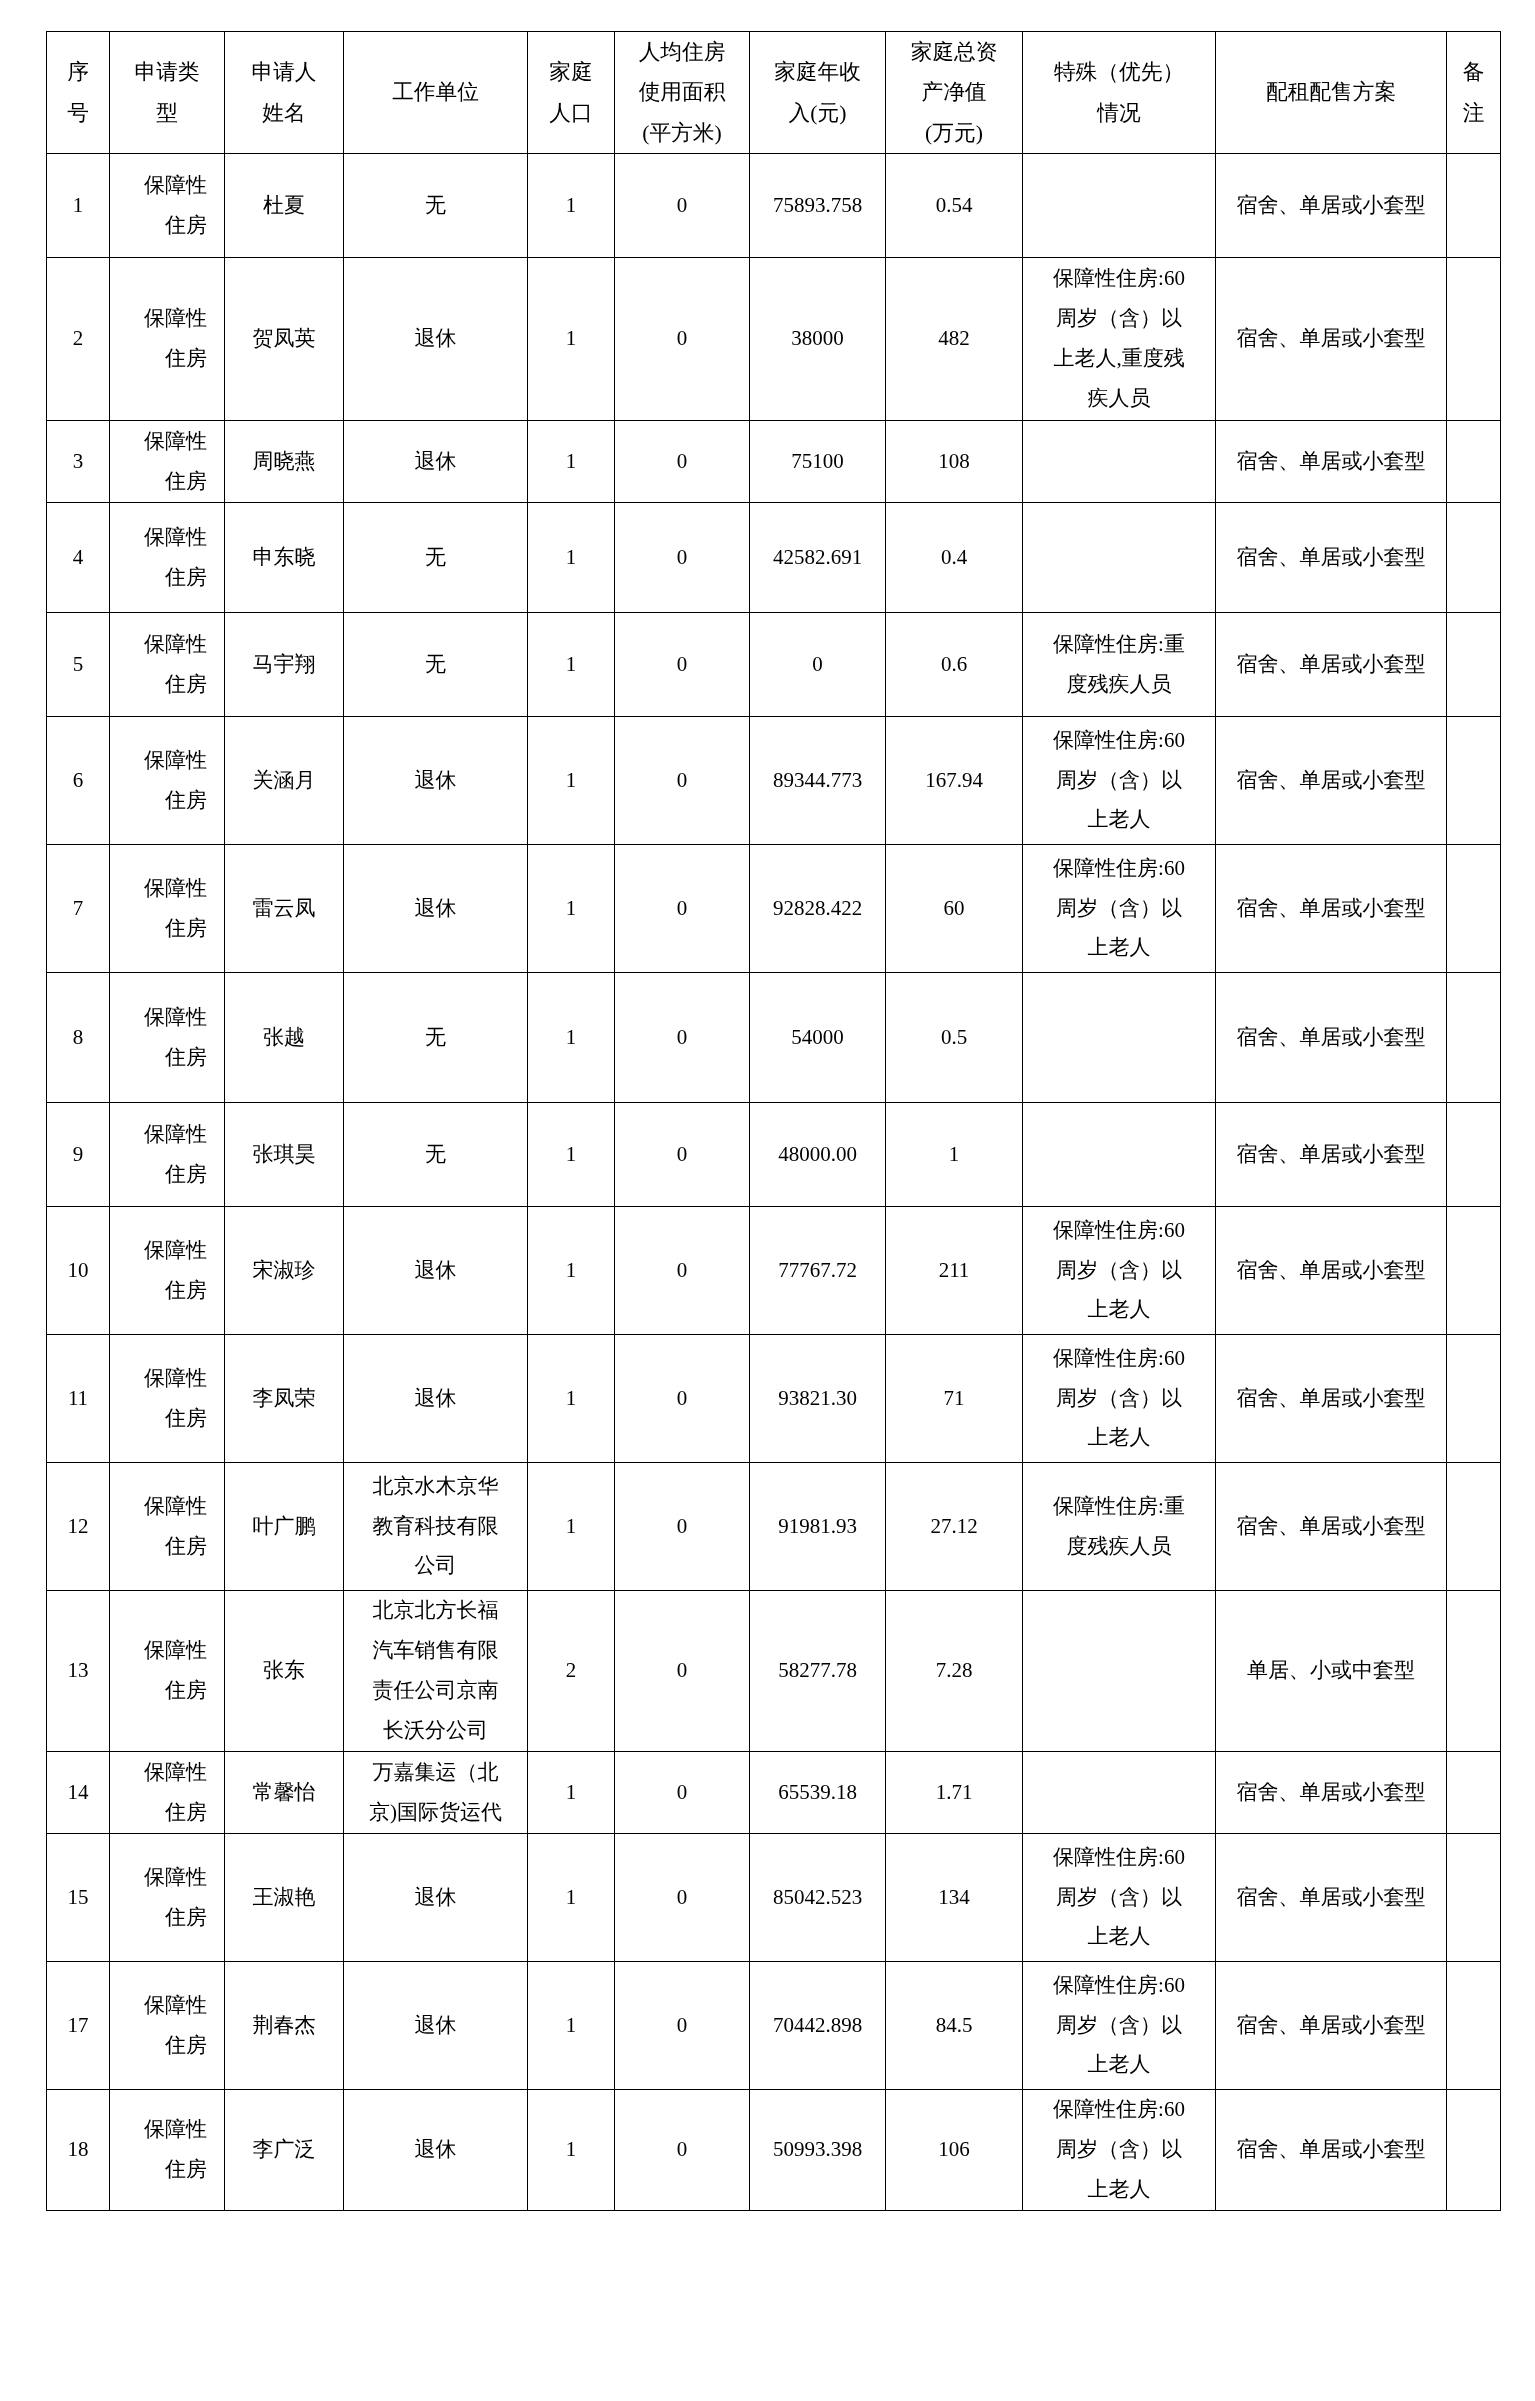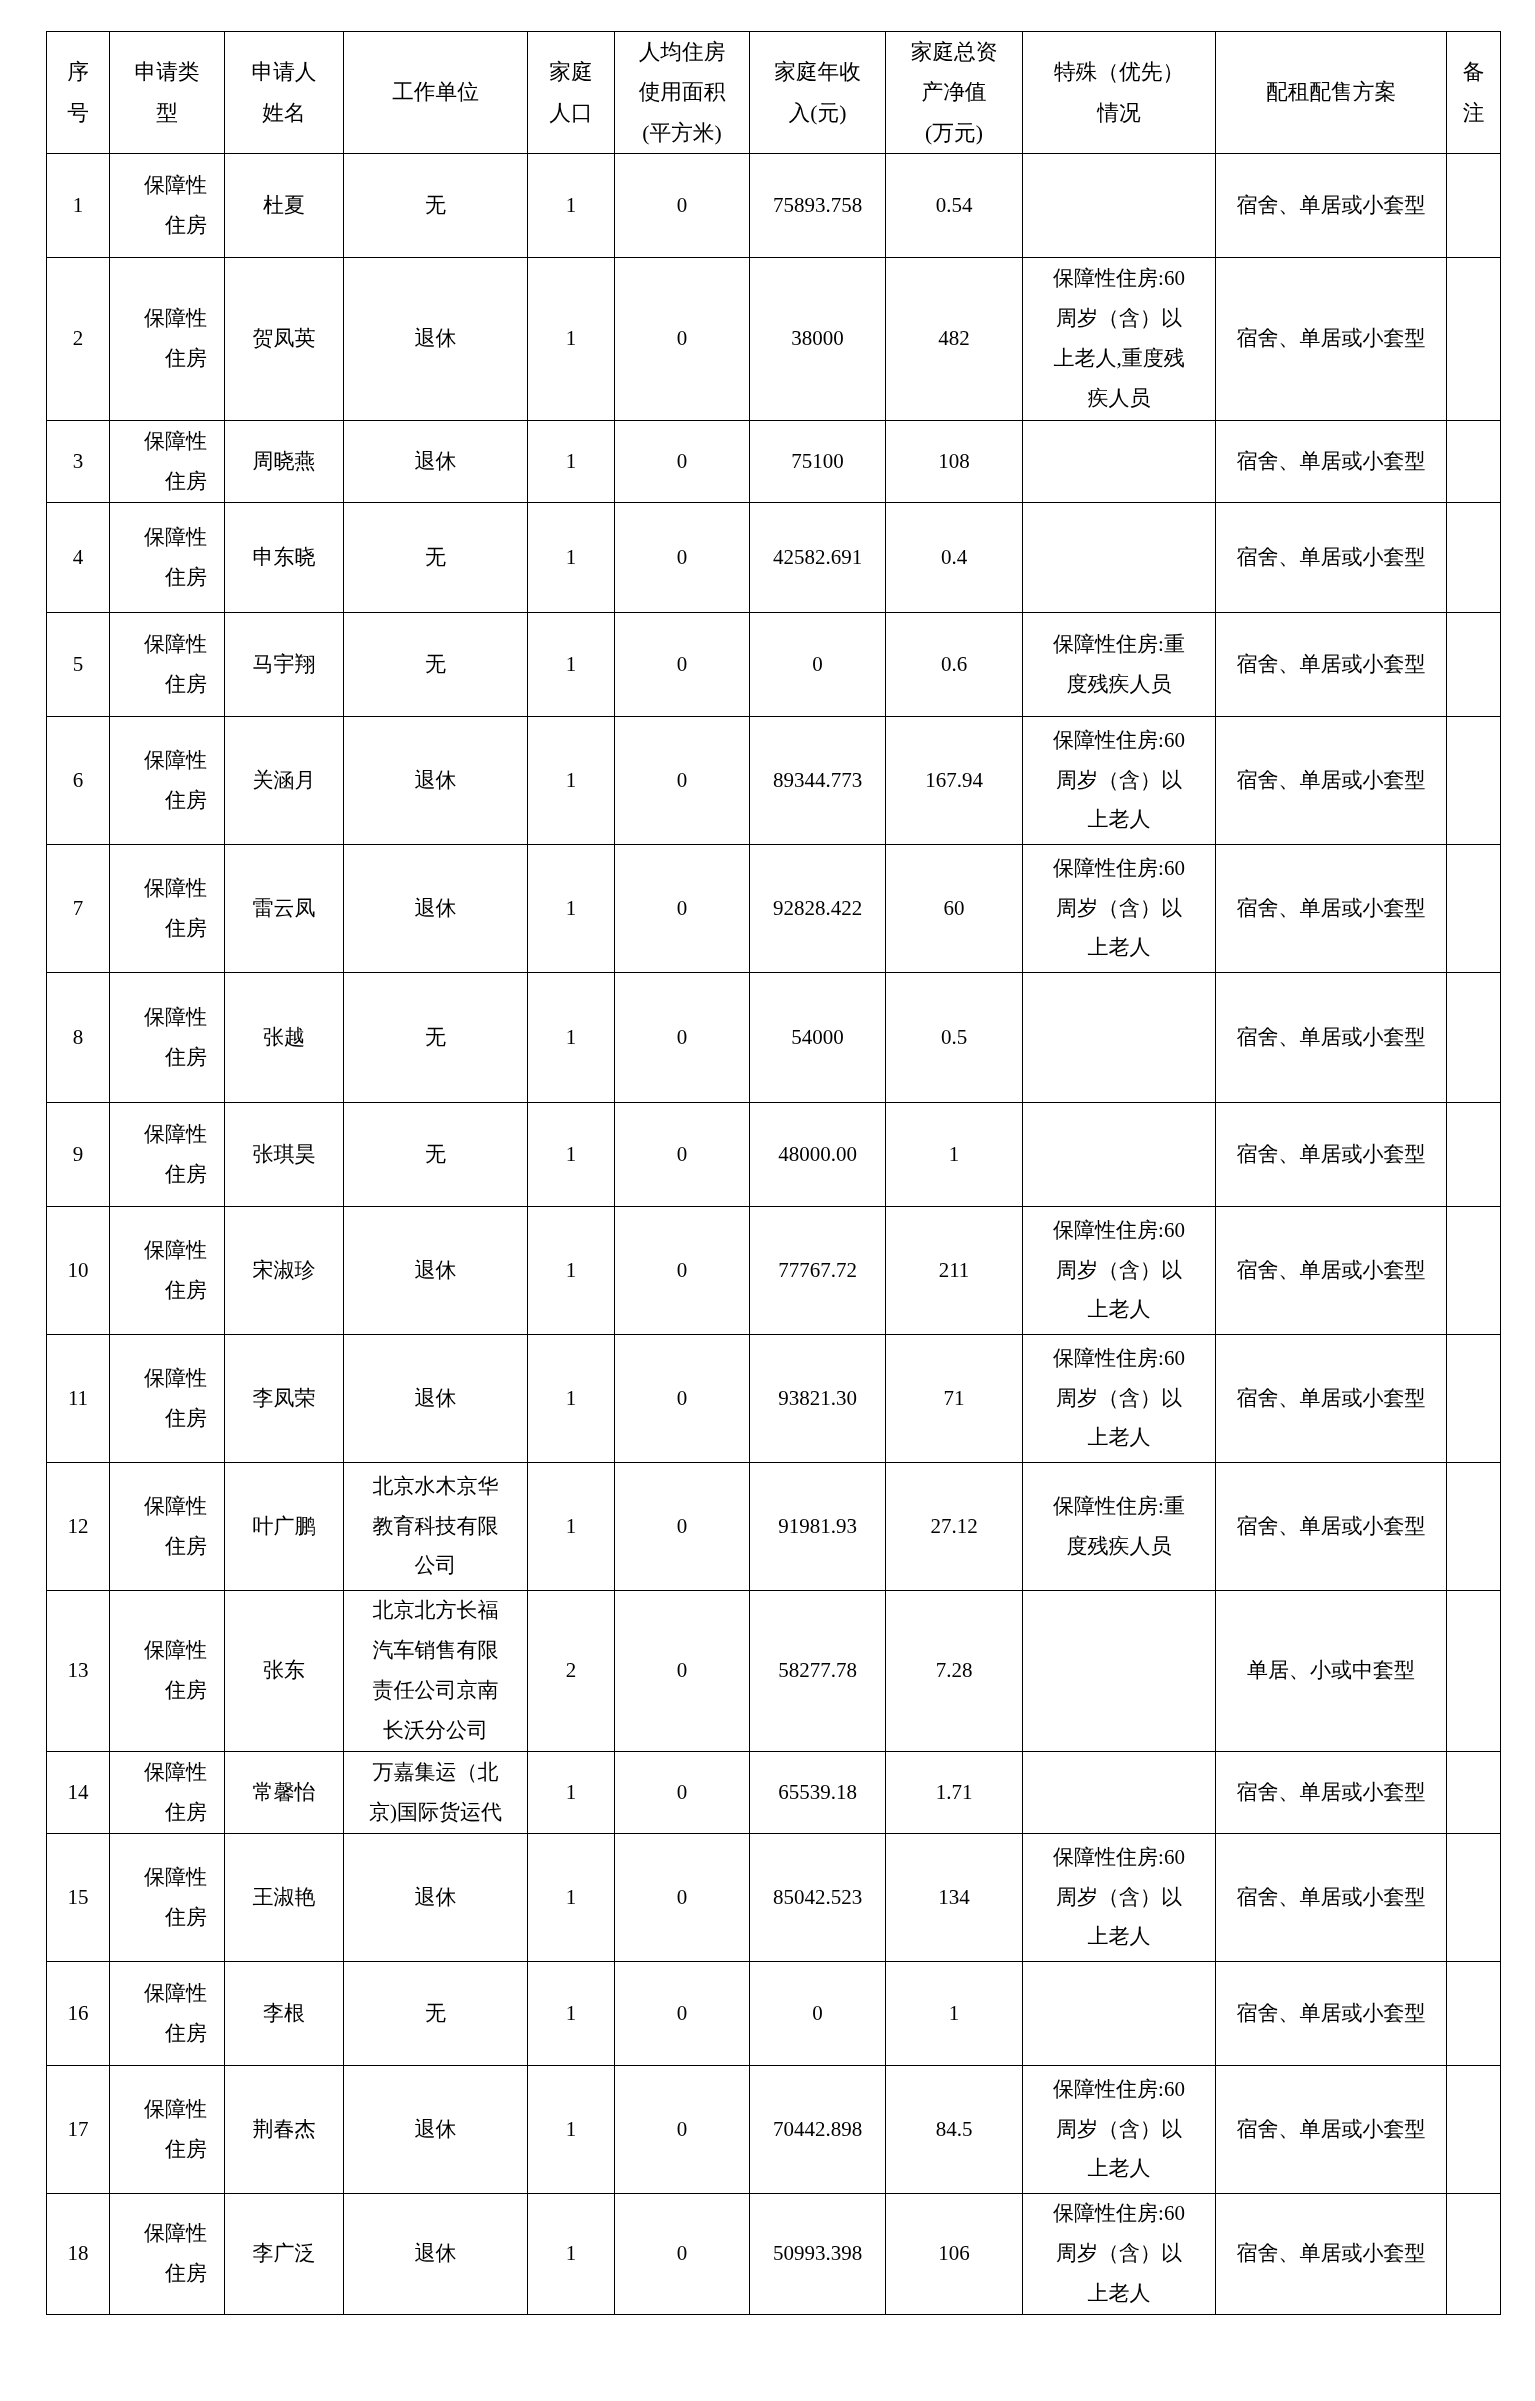--- a/index.html
+++ b/index.html
@@ -261,33 +261,20 @@
         <td>王淑艳</td>
         <td>退休</td>
         <td>1</td>
         <td>0</td>
         <td>85042.523</td>
         <td>134</td>
         <td>保障性住房:60周岁（含）以上老人</td>
         <td>宿舍、单居或小套型</td>
         <td></td>
       </tr>
-      <tr style="height: 104px;">
-        <td>16</td>
-        <td>保障性住房</td>
-        <td>李根</td>
-        <td>无</td>
-        <td>1</td>
-        <td>0</td>
-        <td>0</td>
-        <td>1</td>
-        <td></td>
-        <td>宿舍、单居或小套型</td>
-        <td></td>
-      </tr>
       <tr style="height: 128px;">
         <td>17</td>
         <td>保障性住房</td>
         <td>荆春杰</td>
         <td>退休</td>
         <td>1</td>
         <td>0</td>
         <td>70442.898</td>
         <td>84.5</td>
         <td>保障性住房:60周岁（含）以上老人</td>

